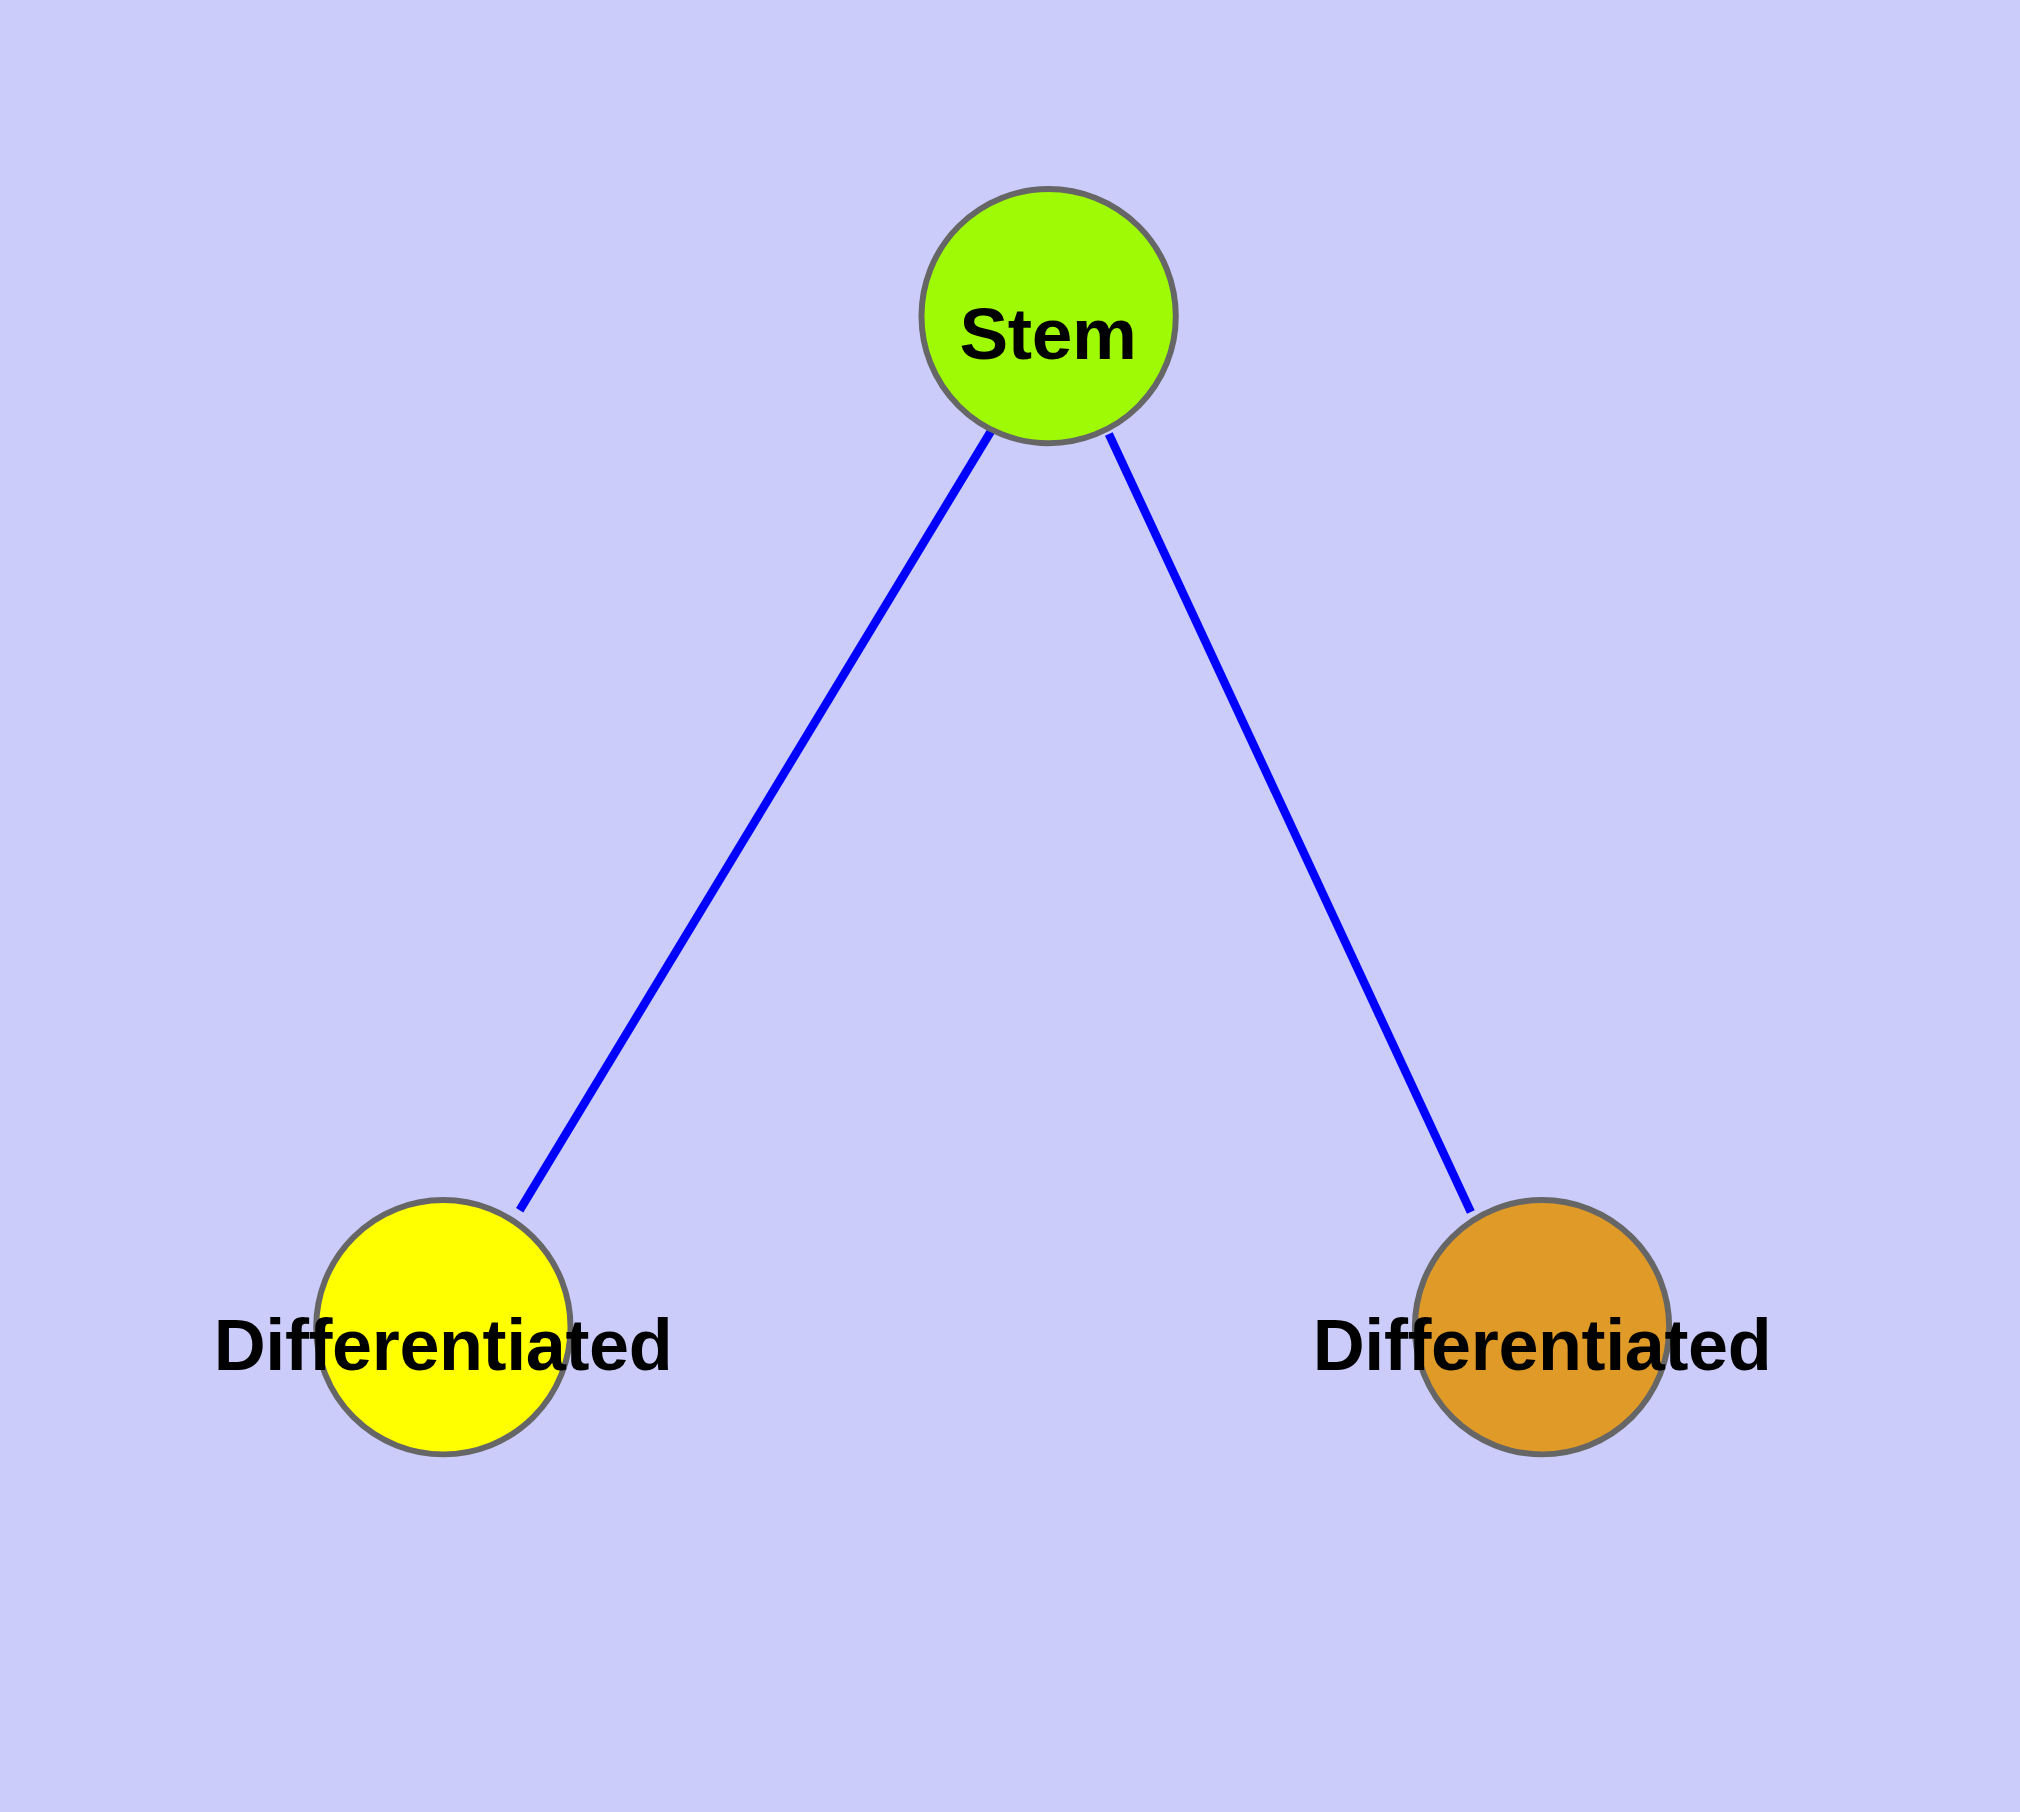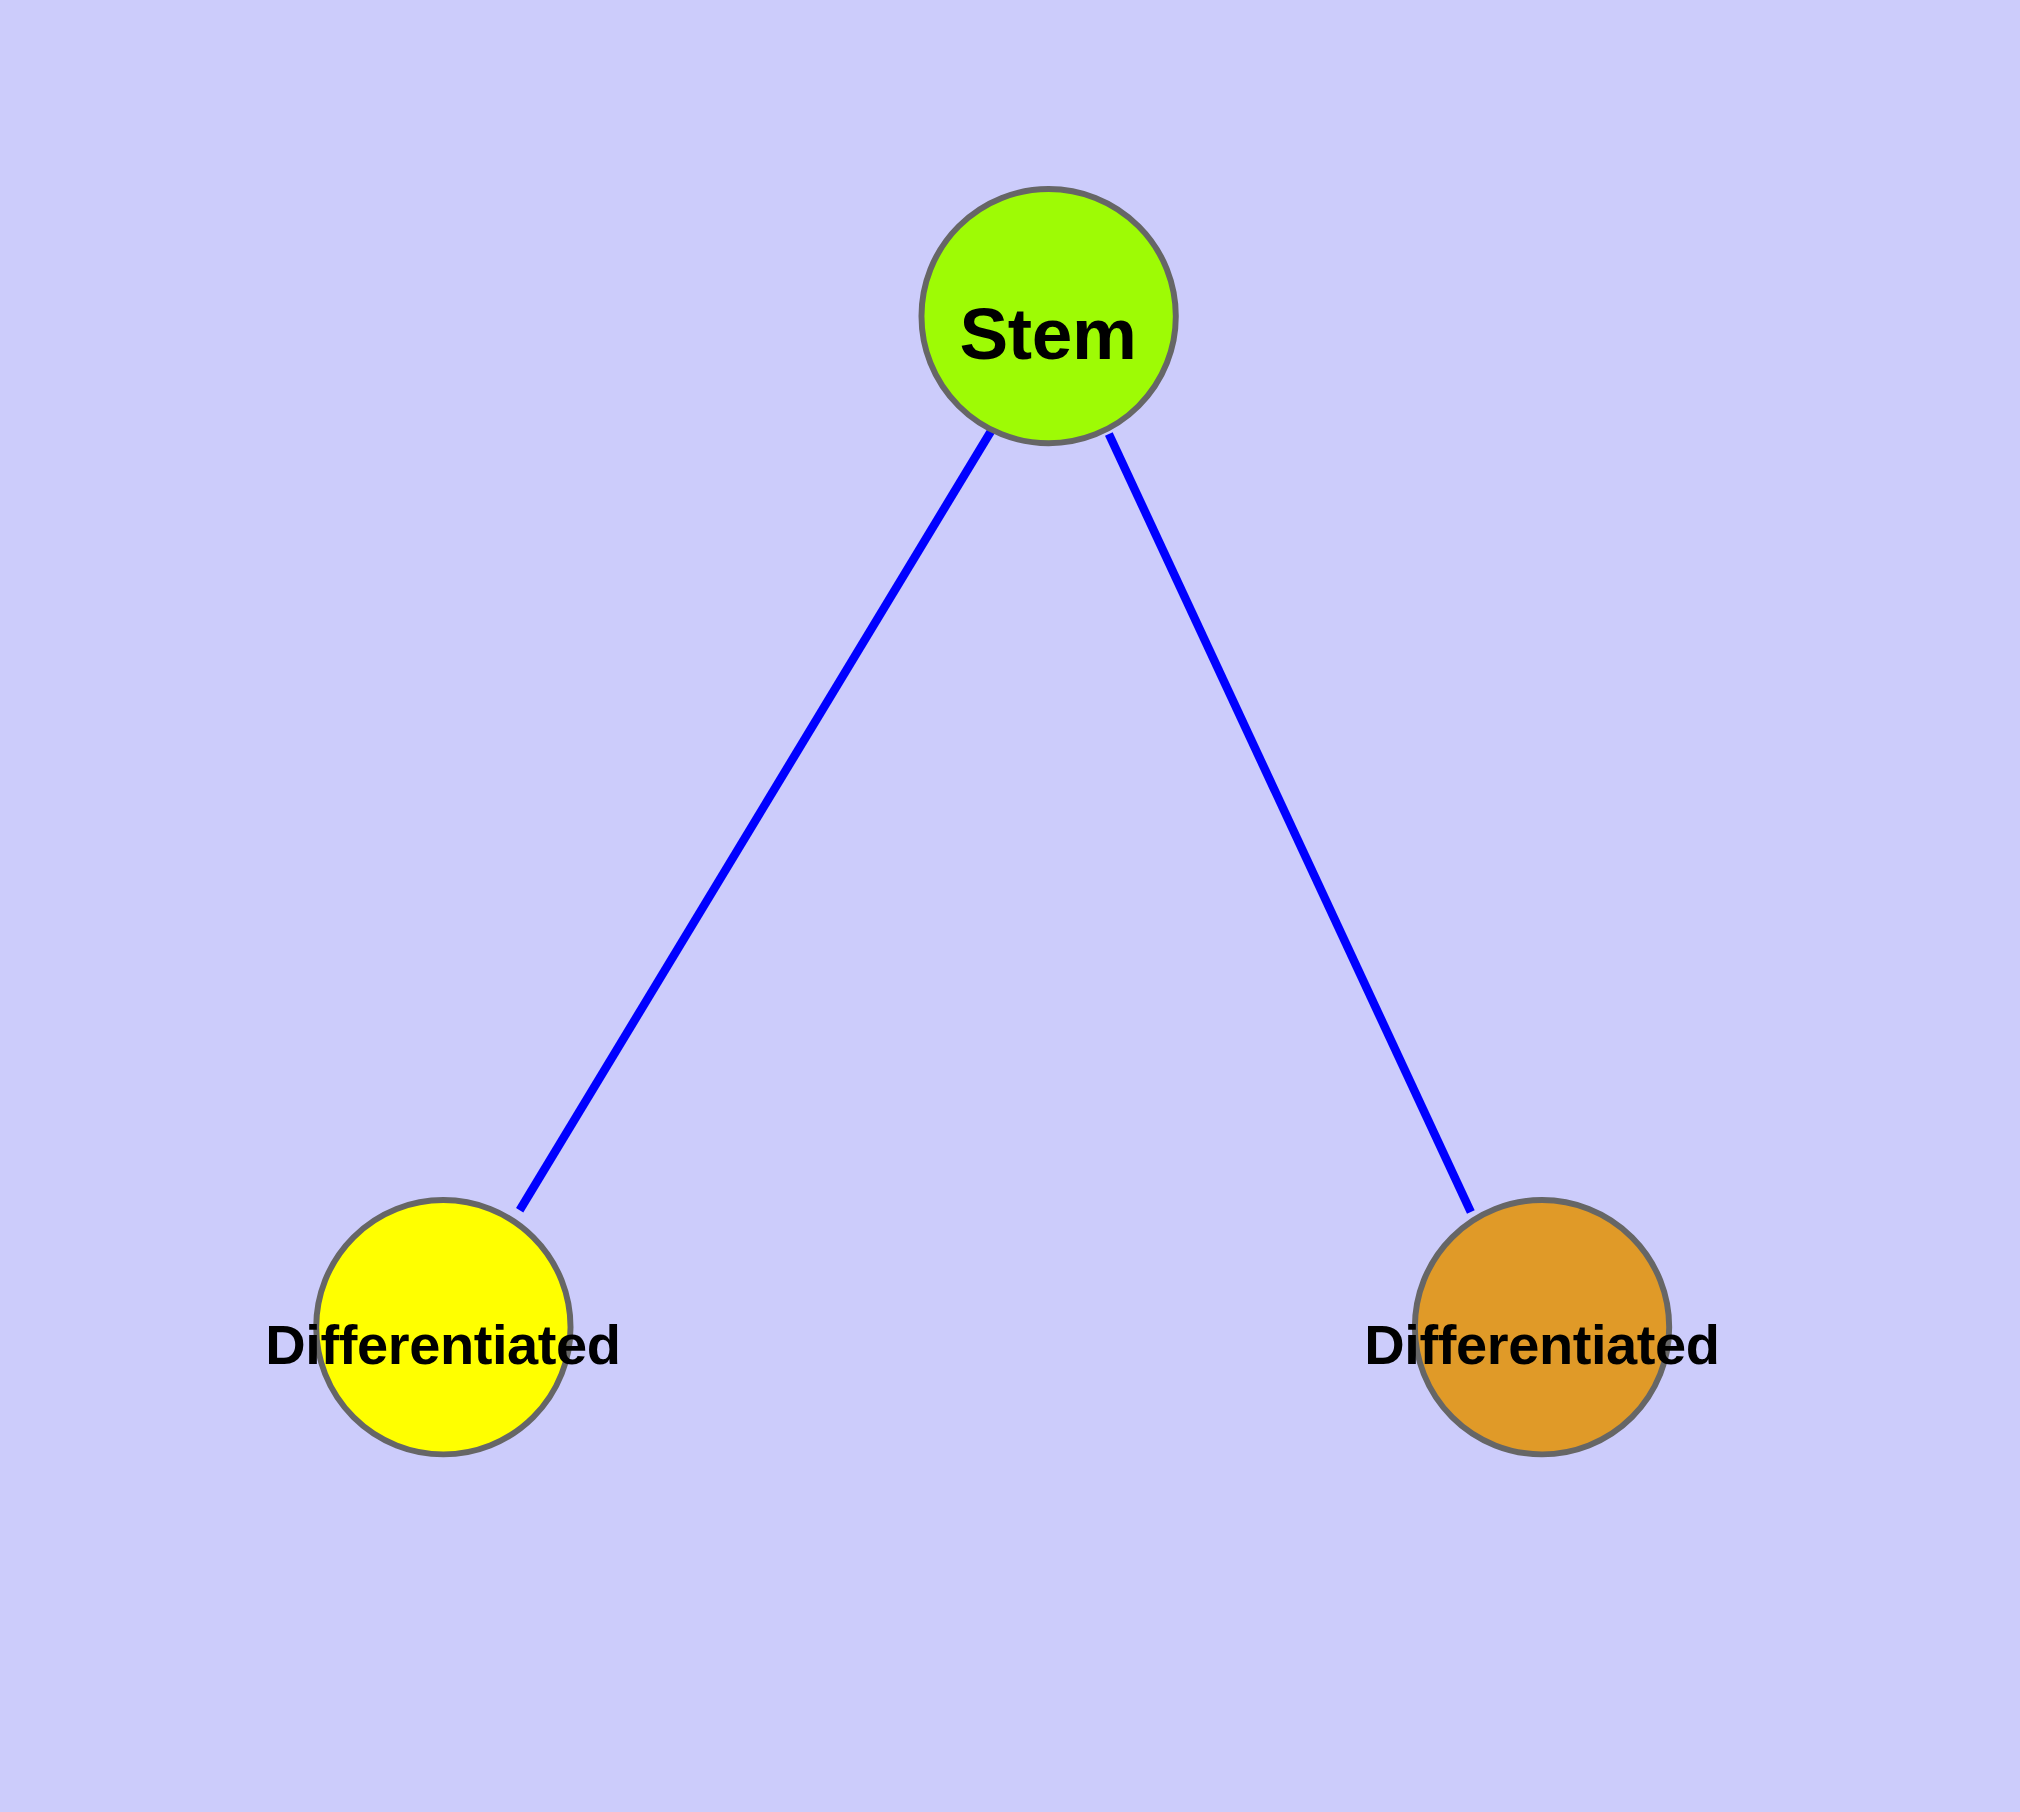--- a/index.html
+++ b/index.html
@@ -35,21 +35,21 @@
     white-space: nowrap;
     line-height: 1.12;
     letter-spacing: -0.4px;
     pointer-events: none;
     transform: translate(-50%, -50%);
   }
   .node-label.single {
     font-size: 73px;
   }
   .node-label.double {
-    font-size: 56px;
+    font-size: 72px;
   }
   .label-line {
     display: block;
     margin-top: 36px;
   }
 </style>
 </head>
 <body>
 
 <div id="canvas" style="width: 2021px; height: 1812px;">

